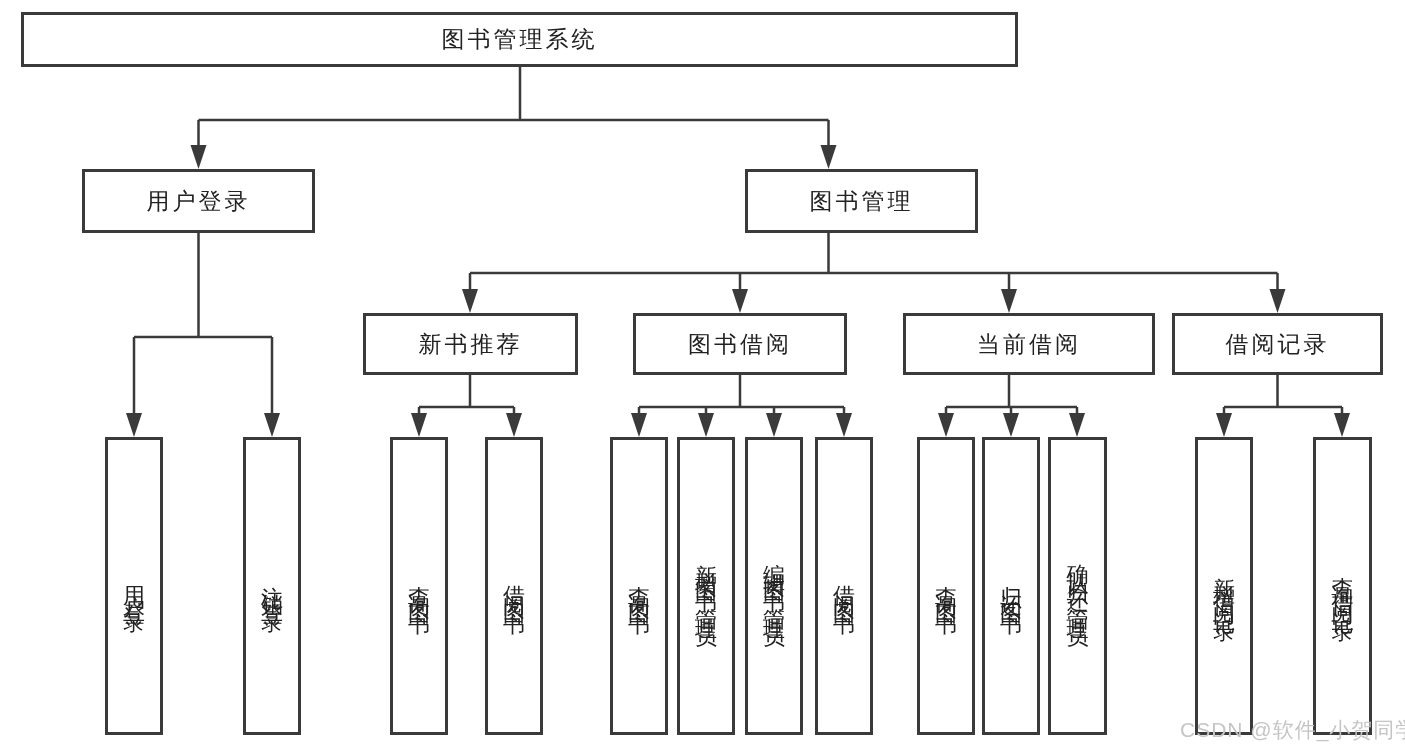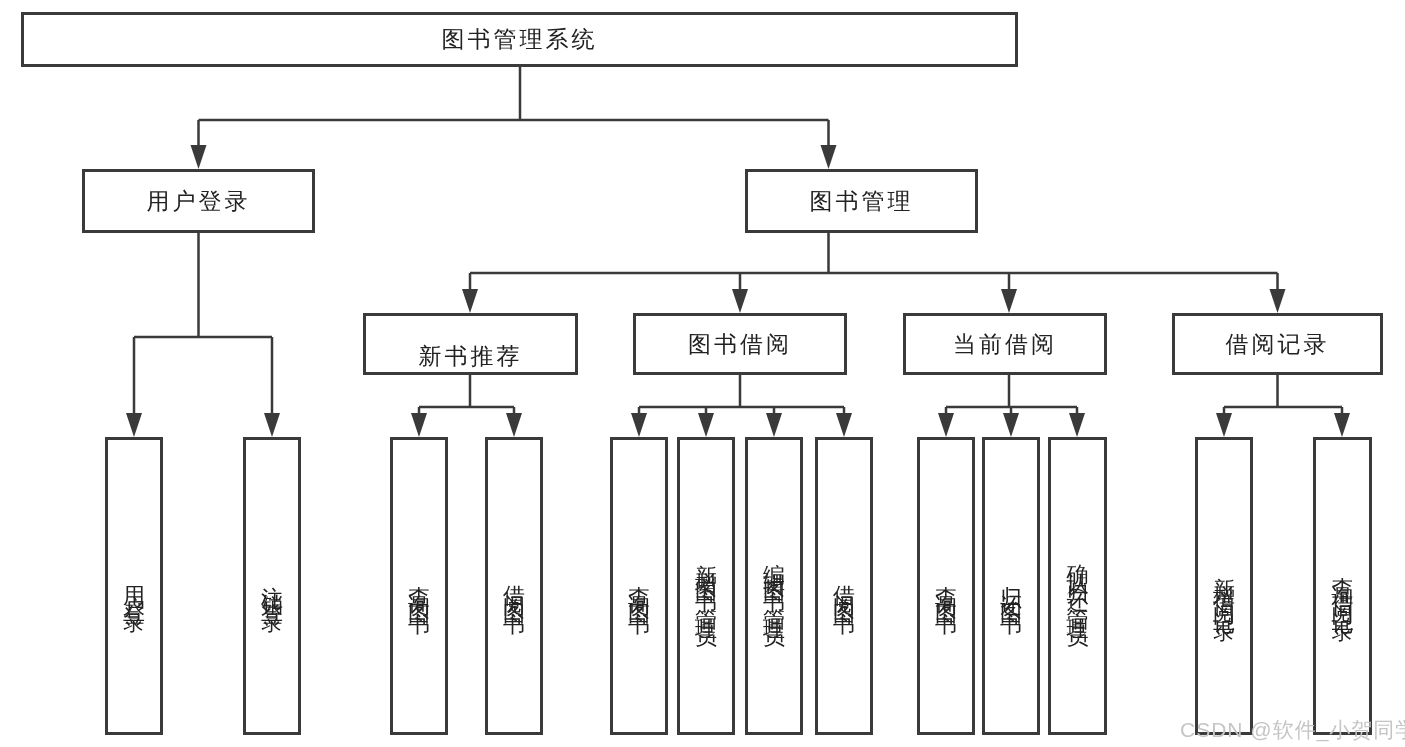--- a/index.html
+++ b/index.html
@@ -96,27 +96,27 @@
     <span>图书管理系统</span>
   </div>
 
   <div class="box hbox" style="left:82px; top:169px; width:233px; height:64px;">
     <span>用户登录</span>
   </div>
   <div class="box hbox" style="left:712px; top:169px; width:233px; height:64px;margin-left:33px;">
     <span>图书管理</span>
   </div>
 
-  <div class="box hbox" style="left:363px; top:313px; width:215px; height:62px;align-items:flex-end;">
+  <div class="box hbox" style="left:363px; top:313px; width:215px; height:62px;">
     <span>新书推荐</span>
   </div>
   <div class="box hbox" style="left:633px; top:313px; width:214px; height:62px;">
     <span>图书借阅</span>
   </div>
-  <div class="box hbox" style="left:903px; top:313px; width:204px; height:62px;">
+  <div class="box hbox" style="left:903px; top:313px; width:252px; height:62px;">
     <span>当前借阅</span>
   </div>
   <div class="box hbox" style="left:1172px; top:313px; width:211px; height:62px;">
     <span>借阅记录</span>
   </div>
 
   <div class="box vbox" style="left:105px;">
     <span class="vtext">用户登录</span>
   </div>
   <div class="box vbox" style="left:243px;">

